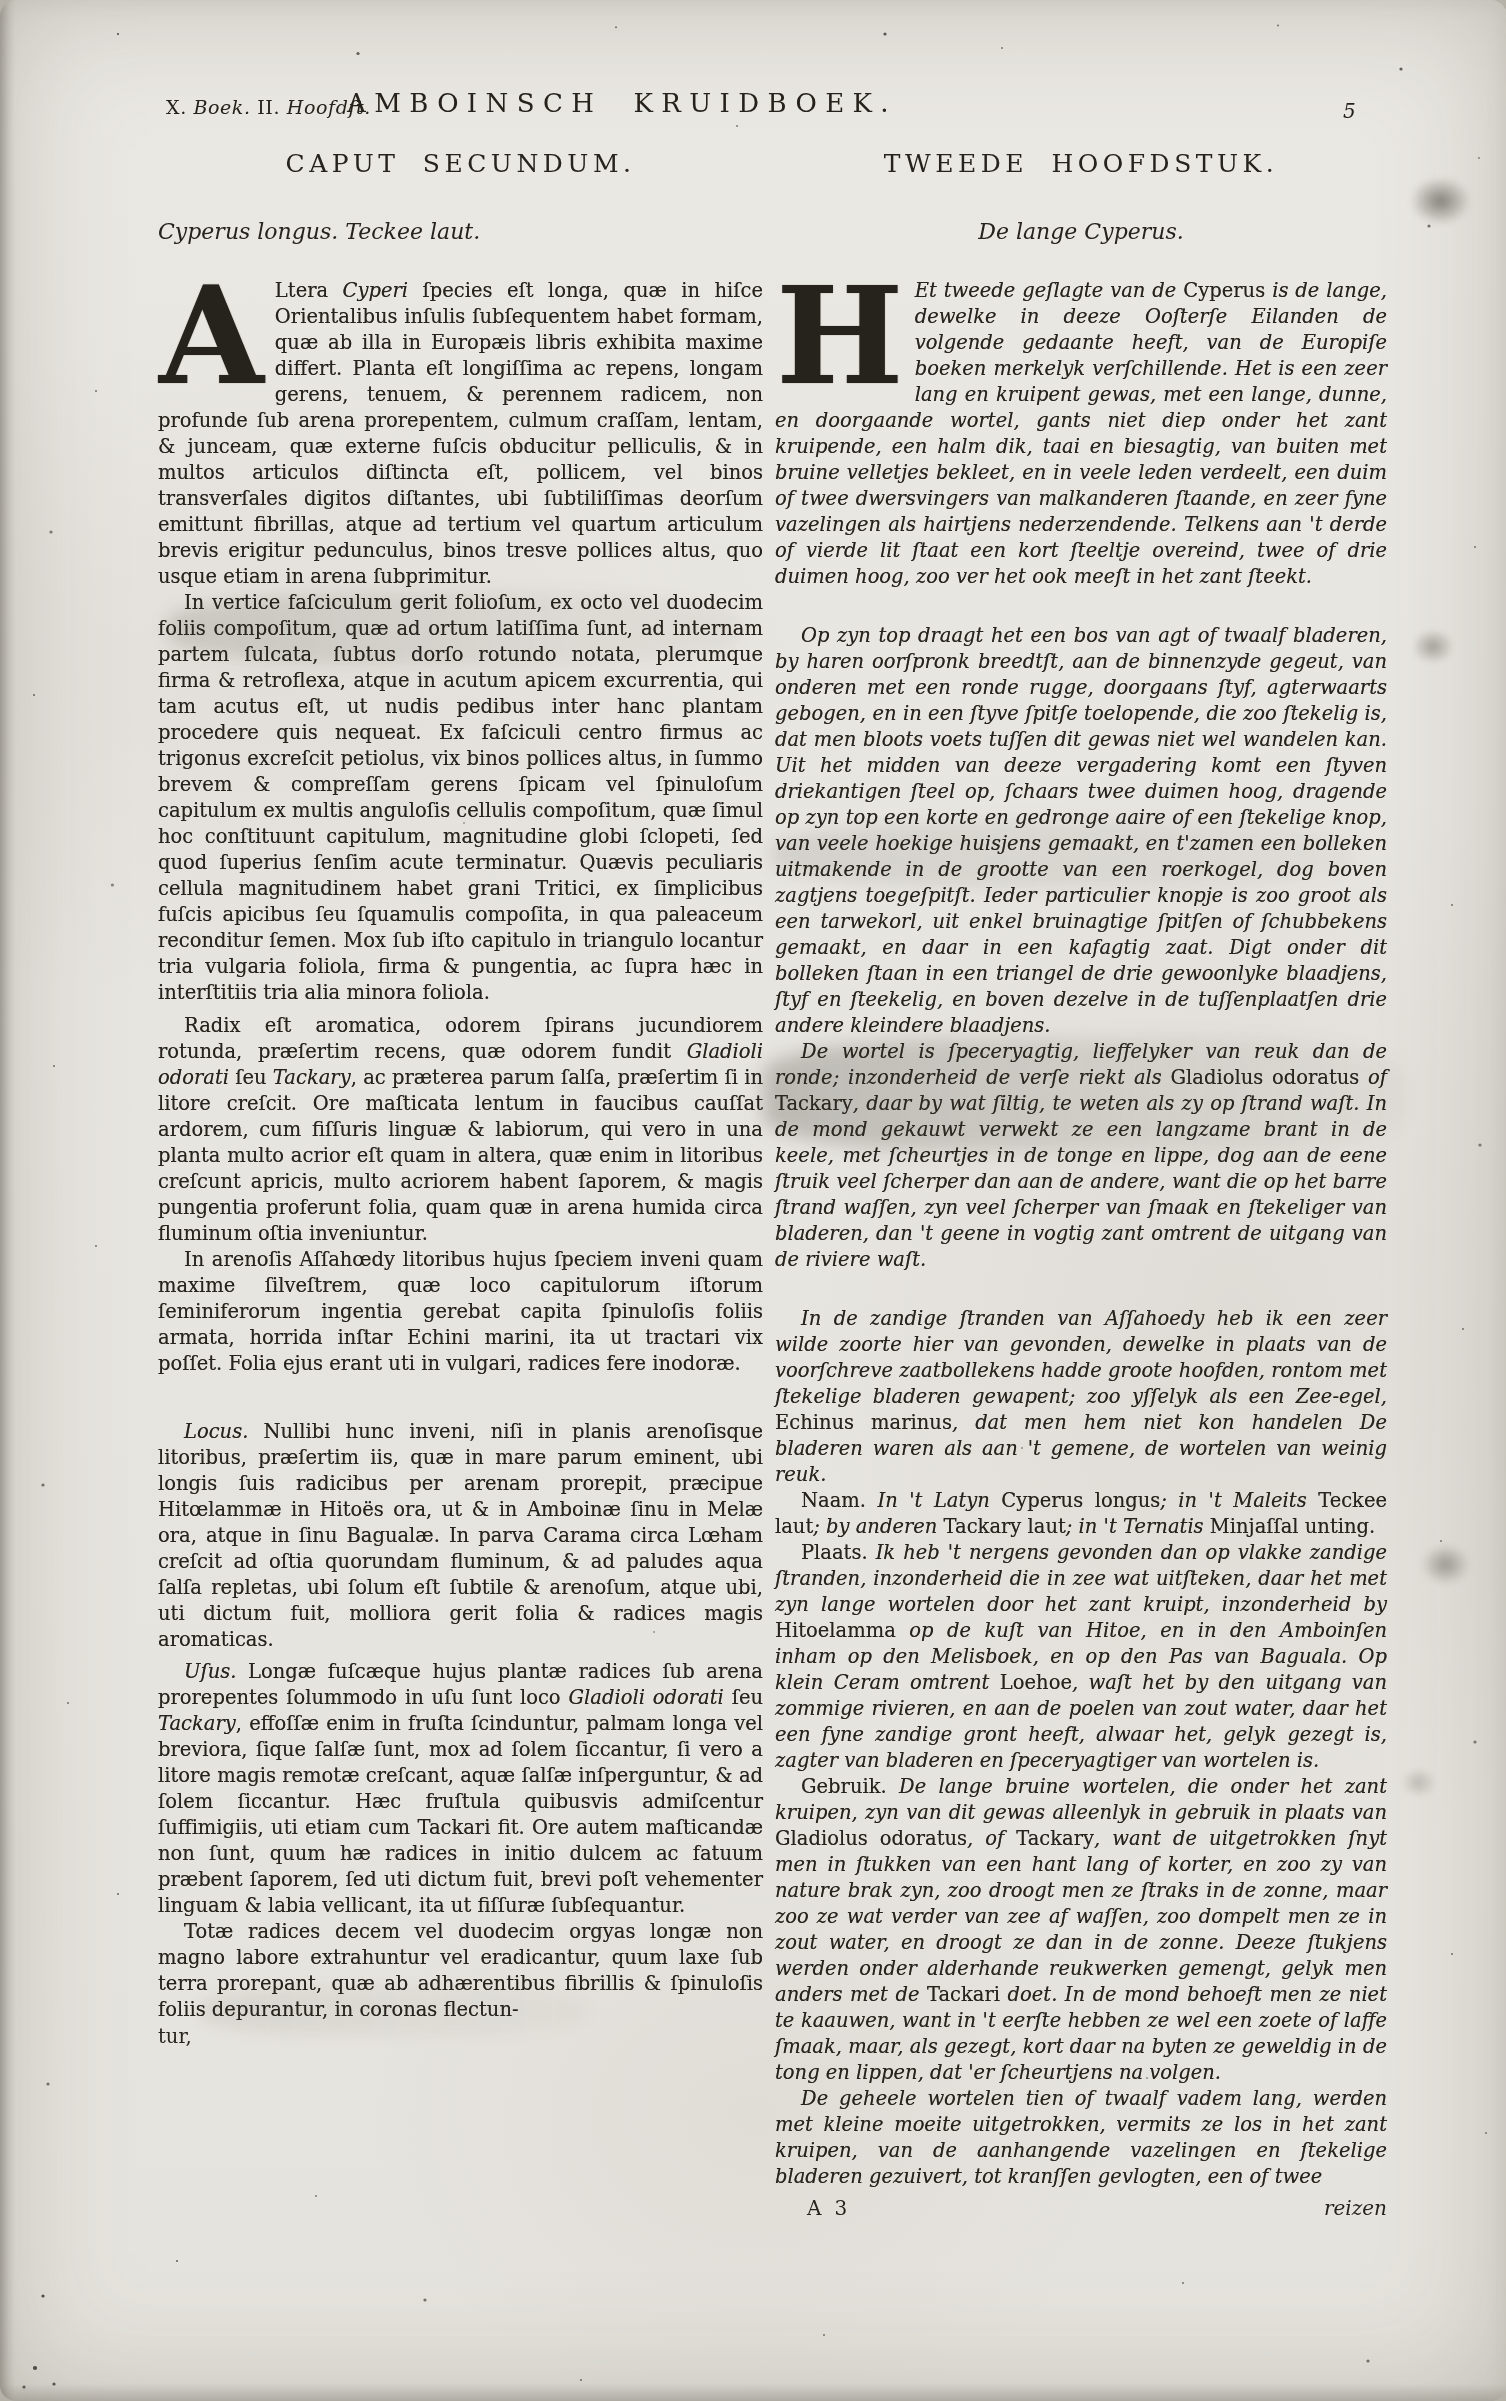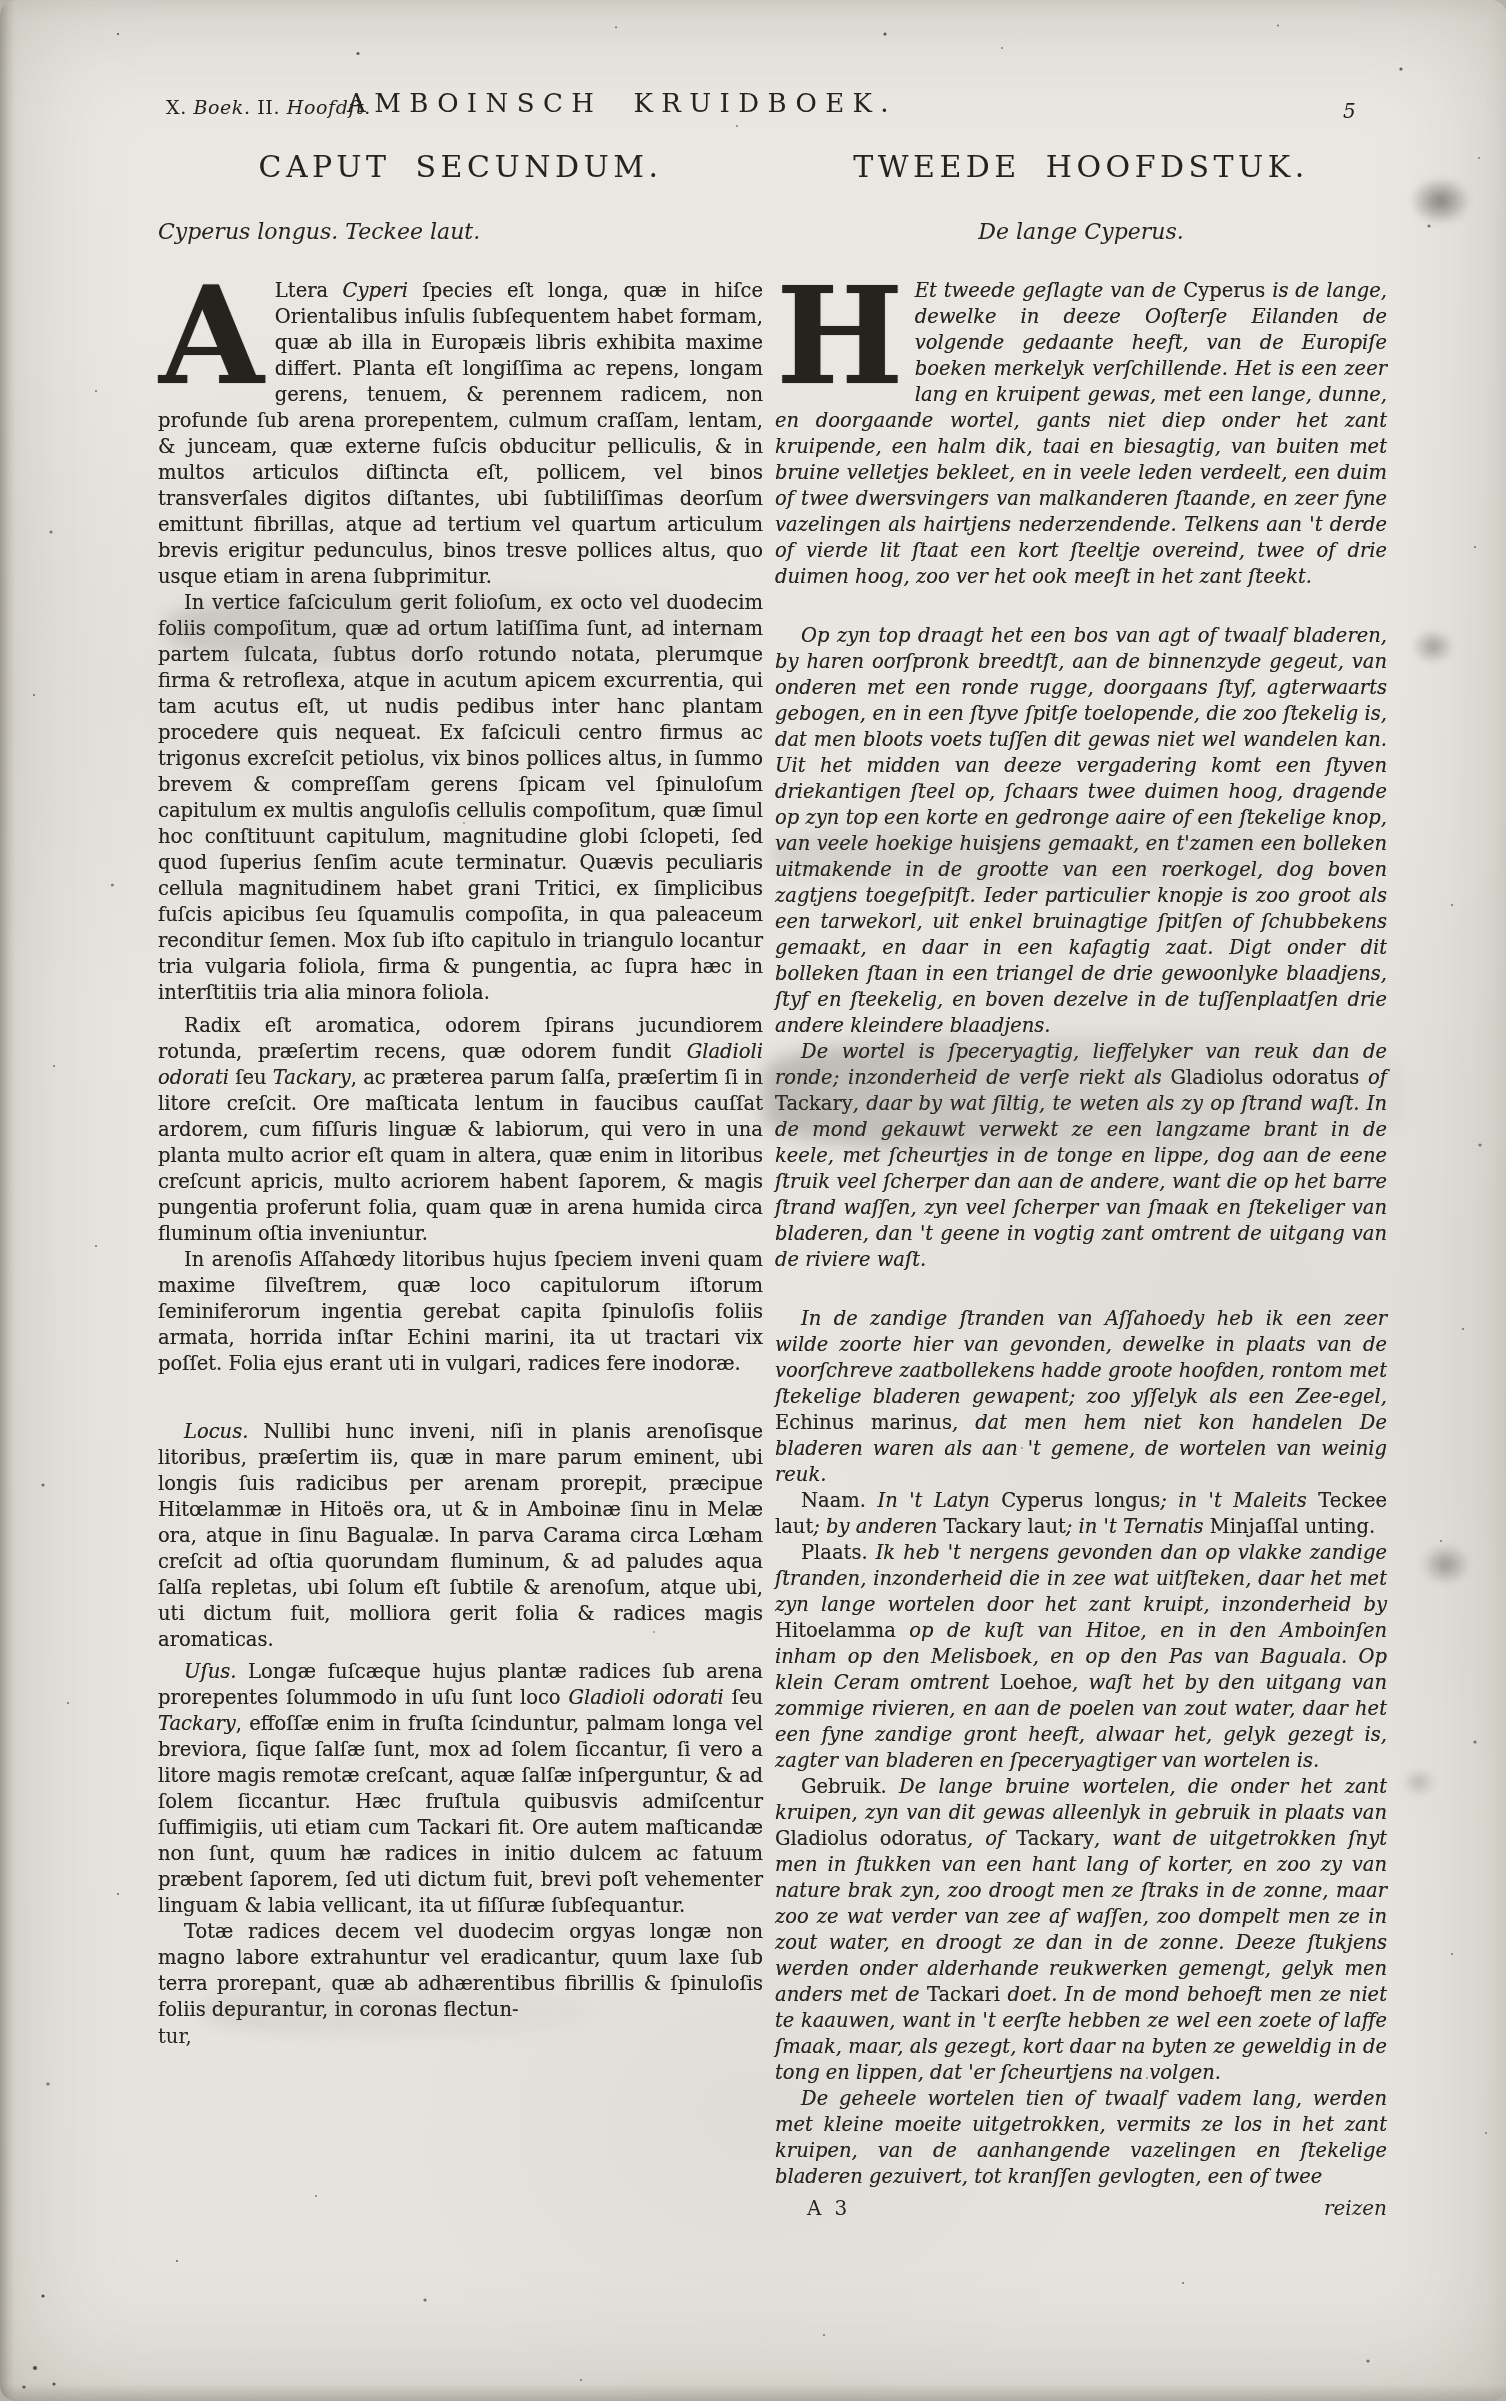--- a/index.html
+++ b/index.html
@@ -16,21 +16,21 @@
   .edge-left{position:absolute;left:0;top:0;width:14.5px;height:100%;
     background:linear-gradient(90deg,rgba(50,46,40,.30),rgba(50,46,40,.08) 60%,transparent);}
   .edge-bottom{position:absolute;left:0;bottom:0;width:100%;height:16.7px;
     background:linear-gradient(0deg,rgba(60,55,47,.20),transparent);}
   .ro{font-style:normal;}
   .it{font-style:italic;}
   .running-left{position:absolute;top:96px;left:166px;font-size:19px;letter-spacing:0.6px;white-space:nowrap;}
   .title{position:absolute;top:88px;left:0;width:1244px;text-align:center;font-size:26px;
     letter-spacing:8.4px;word-spacing:14.5px;white-space:nowrap;}
   .pageno{position:absolute;top:99px;left:1343px;font-size:20px;font-style:italic;}
-  .colhead{position:absolute;font-size:30px;letter-spacing:4.5px;word-spacing:11px;white-space:nowrap;}
+  .colhead{position:absolute;font-size:25px;letter-spacing:4.5px;word-spacing:11px;white-space:nowrap;}
   .colhead.l{top:149px;left:158px;width:605px;text-align:center;}
   .colhead.r{top:149px;left:774px;width:614px;text-align:center;}
   .subhead{position:absolute;font-size:22px;font-style:italic;white-space:nowrap;}
   .subhead.l{top:219px;left:158px;width:605px;text-align:left;}
   .subhead.r{top:219px;left:774px;width:614px;text-align:center;}
   .col{position:absolute;top:278px;text-align:justify;}
   .col-left{left:158px;width:605px;font-size:19.5px;line-height:26px;}
   .col-right{left:775px;width:612px;font-size:19.5px;line-height:26px;}
   .para{margin:0;text-shadow:0 0 0.6px rgba(35,28,20,.55);}
   .para.ind{text-indent:26px;}

